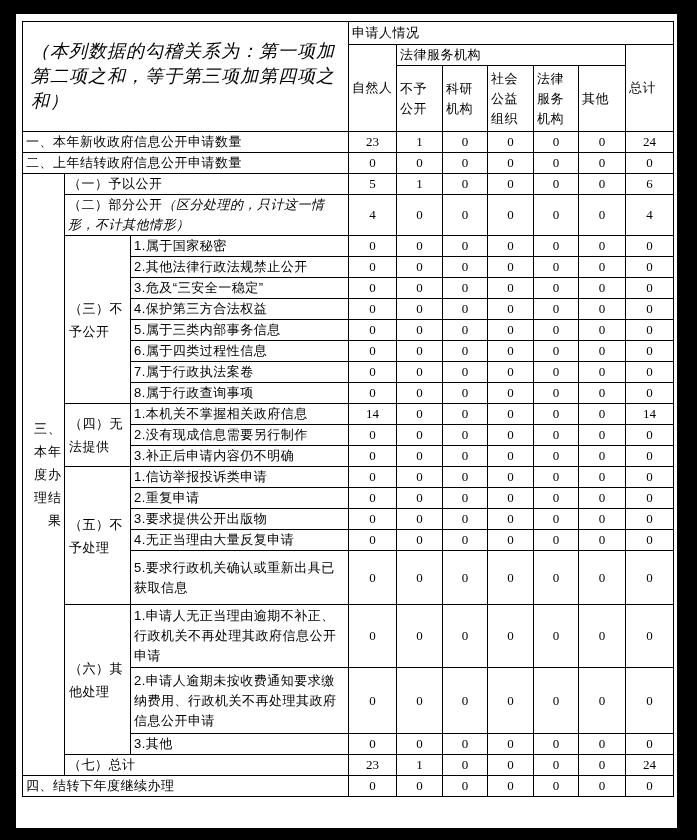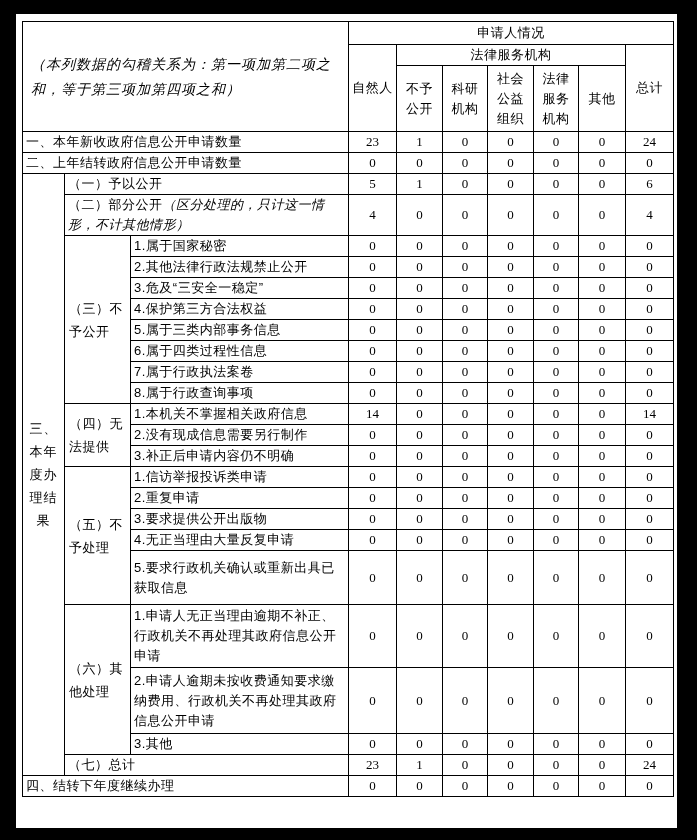--- a/index.html
+++ b/index.html
@@ -4,25 +4,25 @@
 <style>
   html,body{margin:0;padding:0;}
   body{width:697px;height:840px;background:#000;position:relative;overflow:hidden;
        font-family:"Liberation Sans","DejaVu Sans",sans-serif;}
   .page{position:absolute;left:16px;top:14px;width:661px;height:814px;background:#fff;}
   table{border-collapse:collapse;table-layout:fixed;width:651px;margin:7px 0 0 6px;}
   td{border:1px solid #000;box-sizing:border-box;padding:0 3px;font-size:13px;color:#000;
      vertical-align:middle;overflow:hidden;word-break:break-all;}
   .v{text-align:center;font-family:"Liberation Serif","DejaVu Serif",serif;font-size:13px;}
   .lab{text-align:left;line-height:20px;letter-spacing:.5px;}
-  .hc{text-align:center;line-height:20px;letter-spacing:.5px;}
+  .hc{text-align:left;line-height:20px;letter-spacing:.5px;}
   .note{font-family:"Liberation Serif","DejaVu Serif",serif;font-style:italic;
-        font-size:14px;line-height:25px;padding:4px 8px;letter-spacing:1px;}
+        font-size:18px;line-height:25px;padding:4px 8px;letter-spacing:1px;}
   .kai{font-family:"Liberation Serif","DejaVu Serif",serif;font-style:italic;letter-spacing:.5px;}
-  .vlabel{text-align:center;line-height:23px;padding:0 2px;letter-spacing:1px;}
+  .vlabel{text-align:right;line-height:23px;padding:0 2px;letter-spacing:1px;}
   .glab{text-align:left;line-height:23px;padding:0 4px;letter-spacing:.5px;}
   tr.h1{height:23px}
   tr.h2{height:21px}
   tr.h3{height:66px}
   tr.rs{height:21px}
   tr.r2x{height:35px}
   tr.r2b{height:54px}
   tr.r3a{height:63px}
   tr.r3b{height:66px}
 </style>

